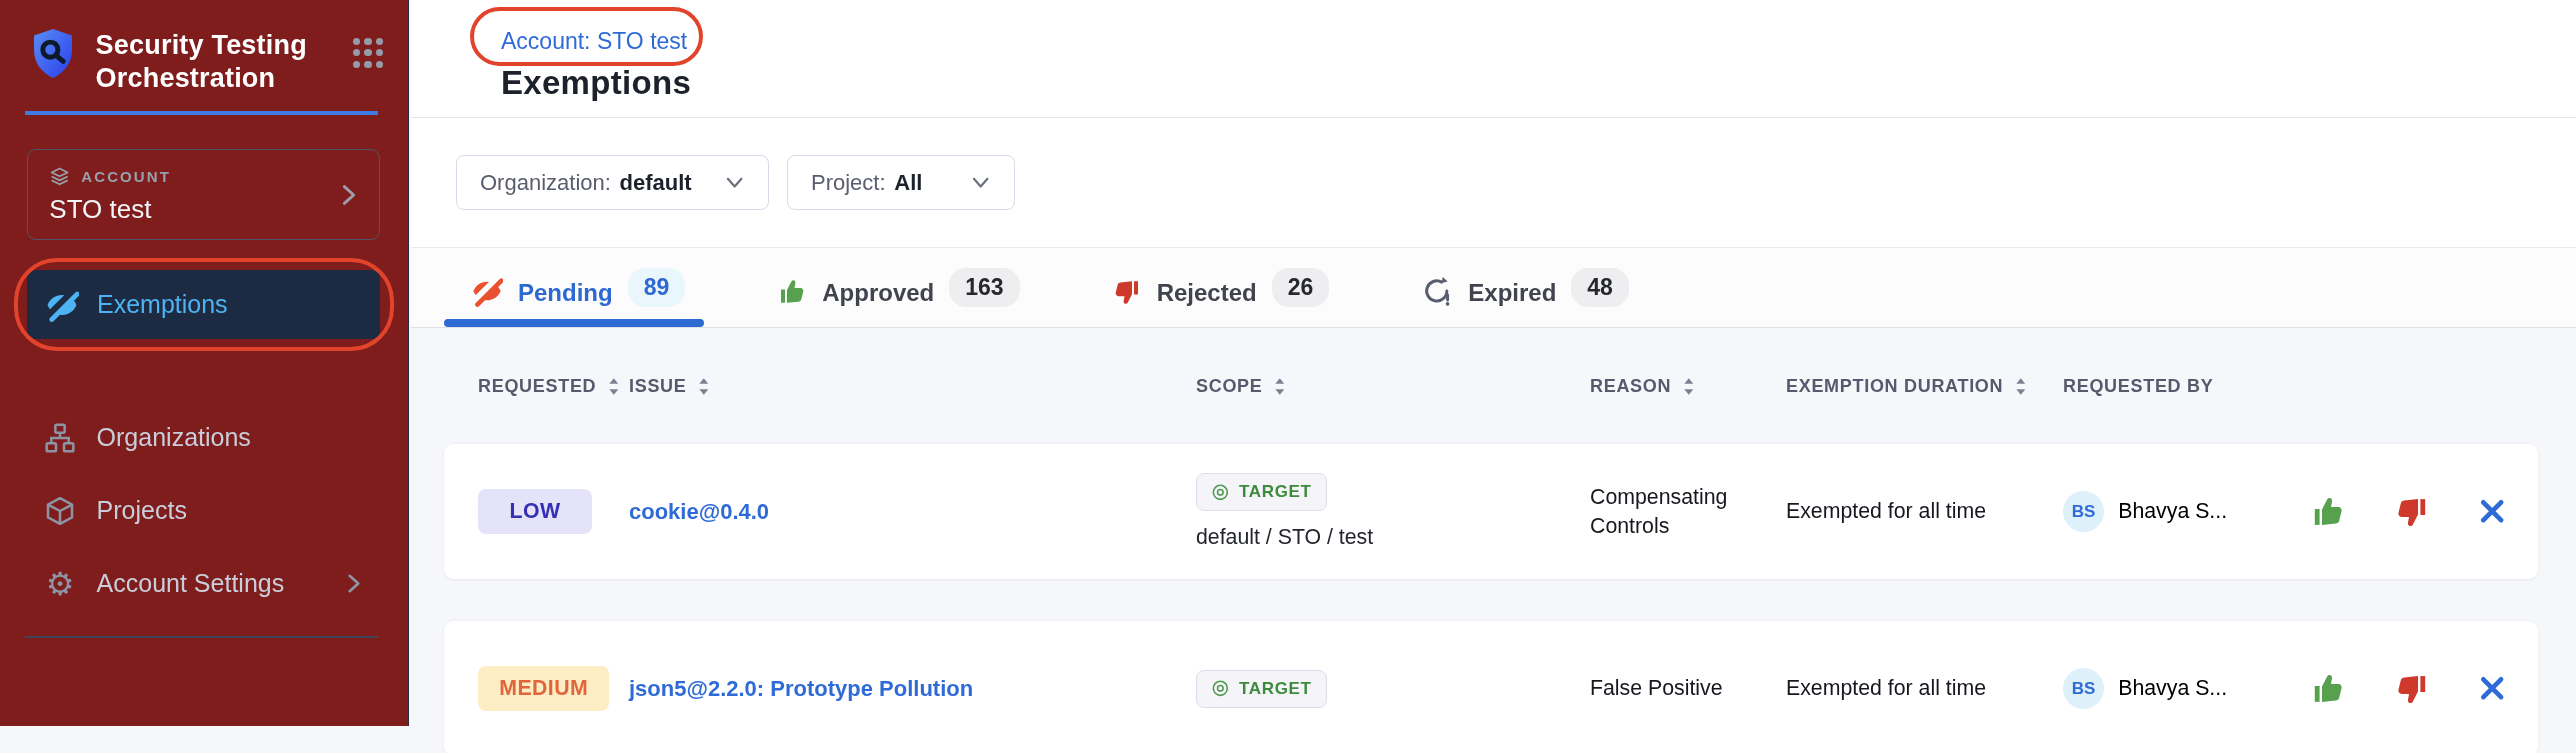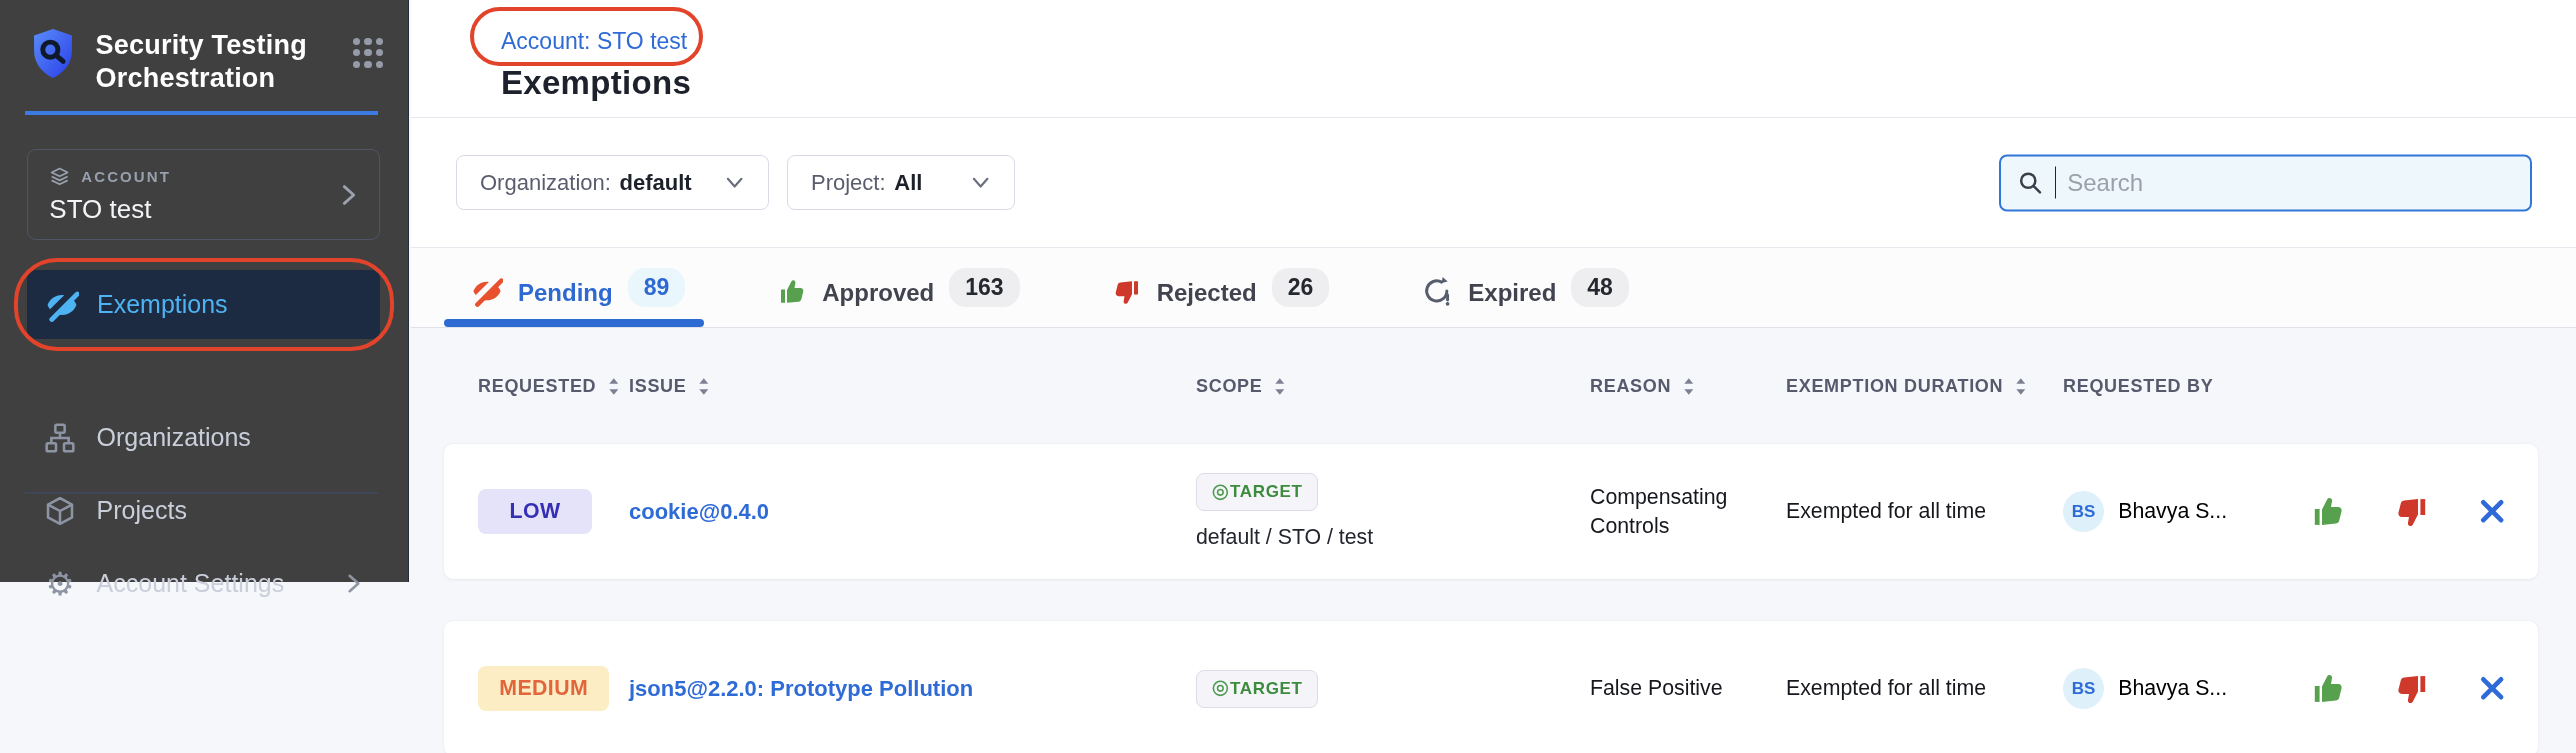--- a/index.html
+++ b/index.html
@@ -6,22 +6,22 @@
   html,body { width:2576px; height:754px; }
   body {
     position:relative; overflow:hidden;
     font-family:"Liberation Sans", sans-serif;
     background:#f6f7fa; color:#1f232c;
   }
   svg { display:block; }
 
   
   .sidebar {
-    position:absolute; left:0; top:0; width:409px; height:582px;
-    background:#404040; border-right:1.8px solid #232d3e;
+    position:absolute; left:0; top:0; width:409px; height:726px;
+    background:#7f1d1d; border-right:1.8px solid #232d3e;
   }
   .sb-header { display:flex; align-items:flex-start; padding:27px 25px 0 30px; gap:19.6px; }
   .sb-title { flex:1; color:#ffffff; font-size:27px; font-weight:700; line-height:1.22; letter-spacing:0.2px; padding-top:1.8px; }
   .grid-icon { margin-top:10.7px; display:grid; grid-template-columns:repeat(3,7.1px); grid-template-rows:repeat(3,7.1px); gap:4.4px; }
   .grid-icon i { width:7.1px; height:7.1px; border-radius:50%; background:#959ba8; }
   .sb-blueline { margin:16px 30px 0 25px; height:4.4px; background:#3c7ce2; }
 
   .account-card {
     position:relative; margin:34px 28.4px 0 27px; height:91px;
     border:1.8px solid #4f5564; border-radius:9px; padding:16px 21.3px;
@@ -110,21 +110,21 @@
   }
   .sev {
     display:inline-block; min-width:114px; text-align:center; padding:9.8px 21.3px;
     border-radius:8px; font-size:21.3px; font-weight:700; letter-spacing:0.4px;
   }
   .sev--low { background:#e5e3f9; color:#342fb4; }
   .sev--medium { background:#fcedc4; color:#e2653c; }
   .sev-cell { justify-self:start; }
   .issue-link { color:#2f6bd6; font-size:22px; font-weight:700; cursor:pointer; }
   .target-pill {
-    display:inline-flex; align-items:center; background:#f4f4f9;
+    display:inline-flex; align-items:center; gap:9px; background:#f4f4f9;
     border:1.8px solid #dcdde9; border-radius:8px; padding:8px 14.2px;
   }
   .target-text { color:#3d8b3d; font-size:17px; font-weight:700; letter-spacing:0.7px; }
   .scope-path { margin-top:13.3px; font-size:21.3px; color:#23262e; }
   .reason-text { font-size:21.3px; color:#16181e; line-height:1.32; max-width:196px; }
   .duration-text { font-size:21.3px; color:#16181e; }
   .requested { display:flex; align-items:center; gap:14.2px; }
   .avatar {
     width:41px; height:41px; border-radius:50%; background:#def0fa; color:#2f6bd8;
     font-size:17px; font-weight:700; display:flex; align-items:center; justify-content:center; flex:0 0 auto;
@@ -295,27 +295,20 @@
           <use href="#sym-chev-down"></use>
         </svg>
     </div>
     <div class="dropdown dd-proj">
       <span class="dd-label">Project:</span>
       <span class="dd-value">All</span>
       <svg width="21.3" height="21.3" class="chev" style="color:#6a6f7f" viewBox="0 0 24 24">
           <use href="#sym-chev-down"></use>
         </svg>
     </div>
-    <div class="search-box">
-      <svg width="27" height="27" style="color:#3a3f4a" viewBox="0 0 30 30">
-          <use href="#sym-search"></use>
-        </svg>
-      <span class="caret"></span>
-      <input class="search-input" type="text" placeholder="Search" style="">
-    </div>
   </div>
 
   <div class="tab-bar">
     <div class="tab tab--active">
       <svg width="32" height="32" class="c-orange" viewBox="0 0 36 36">
           <use href="#sym-eyeoff"></use>
         </svg>
       <span class="tab-label">Pending</span>
       <span class="tab-count">89</span>
     </div>

